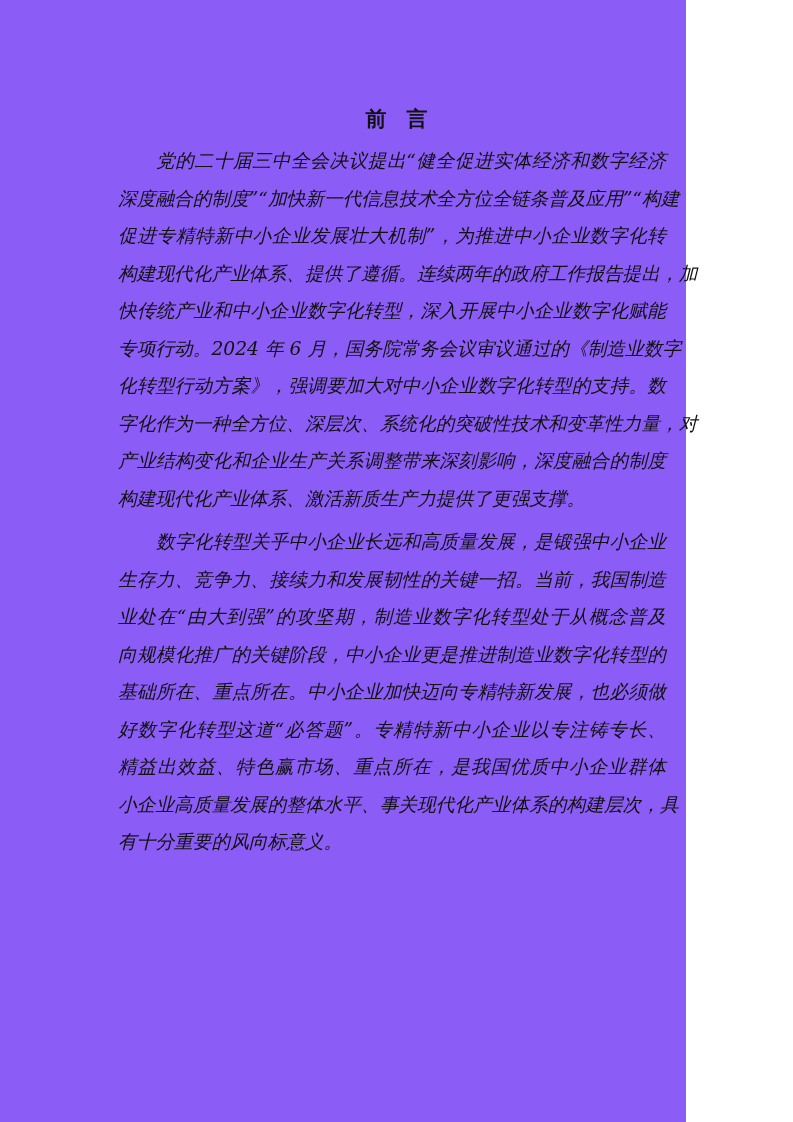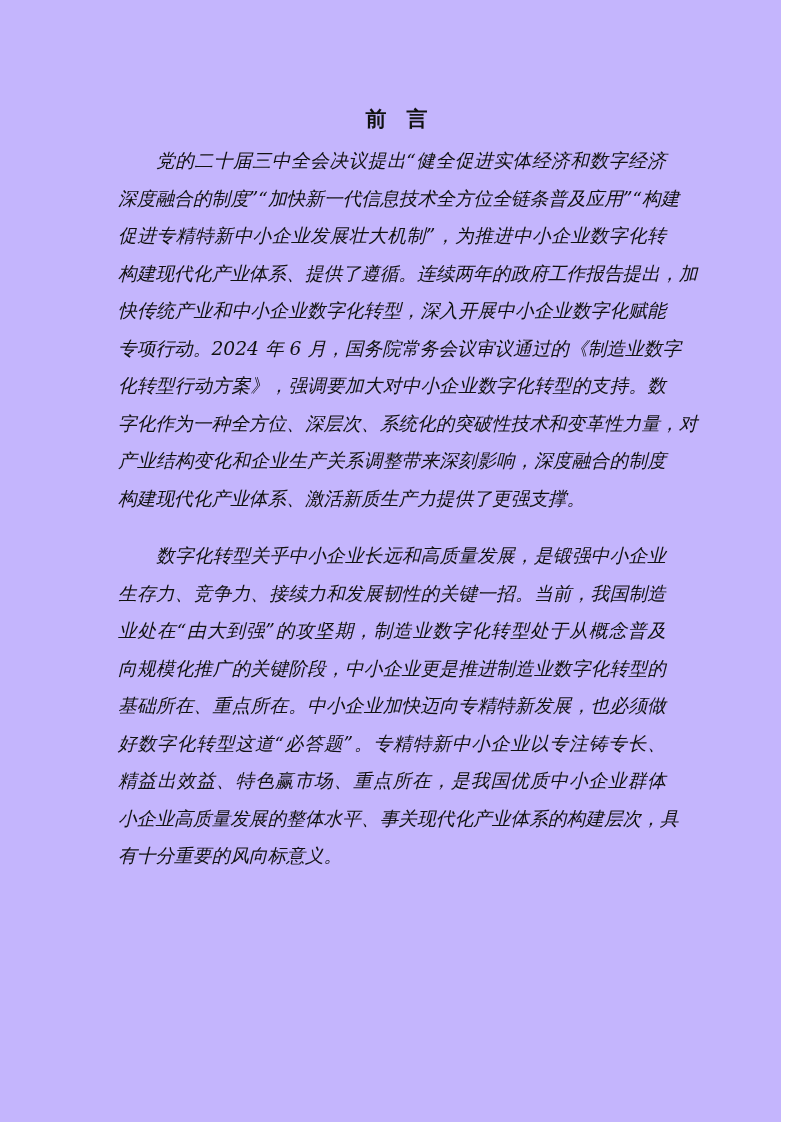--- a/index.html
+++ b/index.html
@@ -1,18 +1,18 @@
 <!DOCTYPE html>
 <html><head>
 <meta charset="utf-8">
 <style>
   html, body { margin: 0; padding: 0; background: #ffffff; }
   body { width: 793px; height: 1122px; position: relative; overflow: hidden;
          font-family: "DejaVu Serif", "Liberation Serif", serif; color: #111111; }
-  .page { position: absolute; left: 0; top: 0; width: 781px; height: 1122px; background: #c4b5fd; }
+  .page { position: absolute; left: 0; top: 0; width: 686px; height: 1122px; background: #8b5cf6; }
   .title { position: absolute; top: 104px; left: 0; width: 793px; text-align: center;
            font-family: "DejaVu Sans", sans-serif; font-weight: bold; font-size: 21px;
            letter-spacing: 20px; text-indent: 20px; line-height: 30px; }
   .body { position: absolute; left: 118px; top: 142px; width: 548px; }
   .para { margin: 0; font-size: 18.7px; line-height: 37.5px; text-align: justify;
           text-indent: 2em; word-break: break-all; }
   .para .line { display: block; white-space: nowrap; text-align-last: justify; text-align: justify; font-style: italic; }
   .para .line.last { text-align-last: left; }
 </style>
 </head>
@@ -27,21 +27,21 @@
       <span class="line" style="text-indent:0">深度融合的制度”“加快新一代信息技术全方位全链条普及应用”“构建</span>
       <span class="line" style="text-indent:0">促进专精特新中小企业发展壮大机制”，为推进中小企业数字化转</span>
       <span class="line" style="text-indent:0">构建现代化产业体系、提供了遵循。连续两年的政府工作报告提出，加</span>
       <span class="line" style="text-indent:0">快传统产业和中小企业数字化转型，深入开展中小企业数字化赋能</span>
       <span class="line" style="text-indent:0">专项行动。2024 年 6 月，国务院常务会议审议通过的《制造业数字</span>
       <span class="line" style="text-indent:0">化转型行动方案》，强调要加大对中小企业数字化转型的支持。数</span>
       <span class="line" style="text-indent:0">字化作为一种全方位、深层次、系统化的突破性技术和变革性力量，对</span>
       <span class="line" style="text-indent:0">产业结构变化和企业生产关系调整带来深刻影响，深度融合的制度</span>
       <span class="line last" style="text-indent:0">构建现代化产业体系、激活新质生产力提供了更强支撑。</span>
     </p>
-    <p class="para" style="margin-top:20px">
+    <p class="para" style="margin-top:6px">
       <span class="line" style="padding-left:38px;text-indent:0">数字化转型关乎中小企业长远和高质量发展，是锻强中小企业</span>
       <span class="line" style="text-indent:0">生存力、竞争力、接续力和发展韧性的关键一招。当前，我国制造</span>
       <span class="line" style="text-indent:0">业处在“由大到强”的攻坚期，制造业数字化转型处于从概念普及</span>
       <span class="line" style="text-indent:0">向规模化推广的关键阶段，中小企业更是推进制造业数字化转型的</span>
       <span class="line" style="text-indent:0">基础所在、重点所在。中小企业加快迈向专精特新发展，也必须做</span>
       <span class="line" style="text-indent:0">好数字化转型这道“必答题”。专精特新中小企业以专注铸专长、</span>
       <span class="line" style="text-indent:0">精益出效益、特色赢市场、重点所在，是我国优质中小企业群体</span>
       <span class="line" style="text-indent:0">小企业高质量发展的整体水平、事关现代化产业体系的构建层次，具</span>
       <span class="line last" style="text-indent:0">有十分重要的风向标意义。</span>
     </p>

